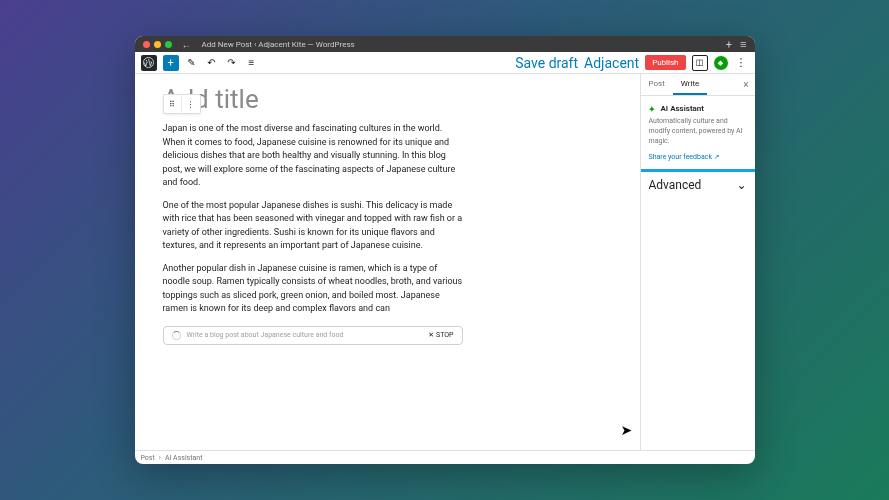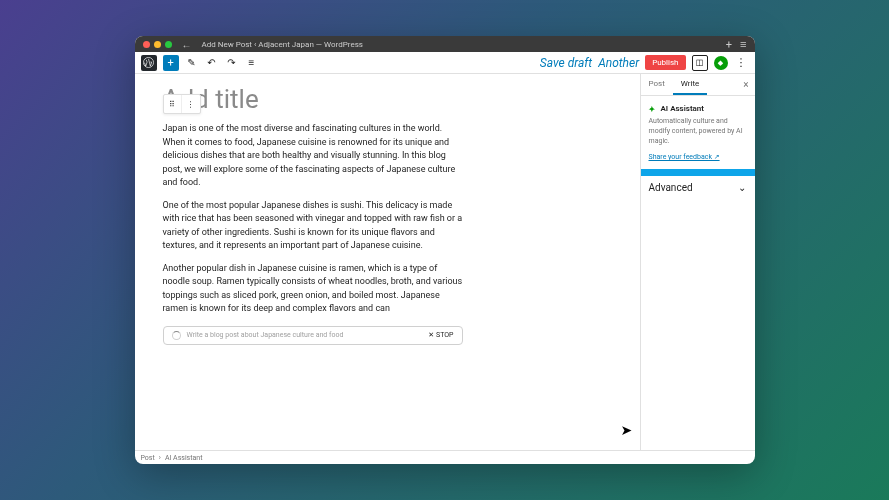--- a/index.html
+++ b/index.html
@@ -12,21 +12,21 @@
     .dot.yellow { background: #febc2e; }
     .dot.green { background: #28c840; }
     .back-arrow { color: #ccc; font-size: 10px; margin-left: 4px; cursor: pointer; }
     .title { color: #ccc; font-size: 8px; margin-left: 4px; }
     .titlebar-right { margin-left: auto; display: flex; gap: 8px; color: #ccc; font-size: 11px; }
     .toolbar { height: 22px; background: #fff; border-bottom: 1px solid #e0e0e0; display: flex; align-items: center; padding: 0 6px; gap: 6px; }
     .wp-logo { width: 16px; height: 16px; background: #23282d; border-radius: 2px; display: flex; align-items: center; justify-content: center; color: #fff; font-size: 10px; font-weight: bold; }
     .add-btn { width: 16px; height: 16px; background: #007cba; border-radius: 2px; color: #fff; display: flex; align-items: center; justify-content: center; font-size: 11px; cursor: pointer; }
     .tool-icon { width: 14px; height: 14px; color: #1e1e1e; display: flex; align-items: center; justify-content: center; font-size: 10px; cursor: pointer; }
     .toolbar-right { margin-left: auto; display: flex; align-items: center; gap: 6px; }
-    .btn-link { font-size: 12px; color: #007cba; cursor: pointer; font-style: italic; }
+    .btn-link { font-size: 14px; color: #007cba; cursor: pointer; }
     .btn-publish { background: #ef4444; color: #fff; font-size: 8px; padding: 3px 7px; border-radius: 2px; cursor: pointer; }
     .btn-icon { width: 16px; height: 16px; border: 1px solid #1e1e1e; border-radius: 2px; display: flex; align-items: center; justify-content: center; font-size: 8px; cursor: pointer; }
     .btn-jetpack { width: 14px; height: 14px; background: #069e08; border-radius: 50%; display: flex; align-items: center; justify-content: center; color: #fff; font-size: 7px; }
     .kebab { color: #1e1e1e; font-size: 11px; cursor: pointer; padding: 0 2px; }
     .body { flex: 1; display: flex; overflow: hidden; }
     .editor { flex: 1; padding: 12px 28px; overflow-y: auto; position: relative; }
     .title-area { position: relative; margin-bottom: 10px; }
     .title-placeholder { font-size: 26px; font-weight: 400; color: #8a8a8a; line-height: 1; }
     .block-toolbar { position: absolute; top: 8px; left: 0; display: flex; background: #fff; border: 1px solid #ddd; border-radius: 2px; box-shadow: 0 1px 3px rgba(0,0,0,0.08); }
     .block-tool { width: 18px; height: 18px; display: flex; align-items: center; justify-content: center; font-size: 8px; color: #1e1e1e; border-right: 1px solid #eee; cursor: pointer; }
@@ -39,58 +39,58 @@
     .sidebar { width: 115px; border-left: 1px solid #e0e0e0; display: flex; flex-direction: column; font-size: 8px; }
     .tabs { display: flex; border-bottom: 1px solid #e0e0e0; position: relative; }
     .tab { padding: 5px 8px; color: #757575; cursor: pointer; }
     .tab.active { color: #1e1e1e; border-bottom: 2px solid #007cba; }
     .tab-close { margin-left: auto; padding: 5px 6px; color: #757575; cursor: pointer; font-size: 10px; }
     .panel { padding: 8px; }
     .panel-header { display: flex; align-items: center; gap: 4px; font-size: 8px; font-weight: 600; color: #1e1e1e; margin-bottom: 4px; }
     .ai-icon { width: 8px; height: 8px; color: #069e08; }
     .panel-desc { font-size: 7px; color: #757575; line-height: 1.4; margin-bottom: 6px; }
     .panel-note { font-size: 7px; color: #757575; line-height: 1.4; margin-bottom: 6px; }
-    .feedback-link { font-size: 7px; color: #007cba; text-decoration: underline; cursor: pointer; }
-    .adv-row { display: flex; justify-content: space-between; align-items: center; padding: 6px 8px; border-top: 7px solid #0ea5e9; color: #1e1e1e; cursor: pointer; font-size: 10px; }
+    .feedback-link { font-size: 7px; color: #007cba; cursor: pointer; }
+    .adv-row { display: flex; justify-content: space-between; align-items: center; padding: 6px 8px; border-top: 3px solid #0ea5e9; color: #1e1e1e; cursor: pointer; font-size: 12px; }
     .footer { height: 14px; border-top: 1px solid #e0e0e0; display: flex; align-items: center; padding: 0 6px; font-size: 7px; color: #757575; gap: 4px; }
     .cursor { position: absolute; left: 486px; top: 386px; font-size: 14px; color: #000; pointer-events: none; }
   </style>
 </head>
 <body>
 
 <div class="window">
   <div class="titlebar">
     <div class="traffic">
       <div class="dot red"></div>
       <div class="dot yellow"></div>
       <div class="dot green"></div>
     </div>
     <span class="back-arrow">←</span>
-    <span class="title">Add New Post ‹ Adjacent Japan — WordPress</span>
+    <span class="title">Add New Post ‹ Adjacent Kite — WordPress</span>
     <div class="titlebar-right">
       <span>+</span>
       <span>≡</span>
     </div>
   </div>
 
   <div class="toolbar">
     <div class="wp-logo">
       <svg width="11" height="11" viewBox="0 0 24 24" fill="white">
           <circle cx="12" cy="12" r="11" fill="none" stroke="white" stroke-width="1.5"></circle>
           <path d="M3 12l3 8 3-9-2-5M12 4l4 16 3-9h-3" stroke="white" stroke-width="1.5" fill="none"></path>
         </svg>
     </div>
     <div class="add-btn">+</div>
     <div class="tool-icon">✎</div>
     <div class="tool-icon">↶</div>
     <div class="tool-icon">↷</div>
     <div class="tool-icon">≡</div>
     <div class="toolbar-right">
       <span class="btn-link">Save draft</span>
-      <span class="btn-link">Another</span>
+      <span class="btn-link">Adjacent</span>
       <span class="btn-publish">Publish</span>
       <span class="btn-icon">◫</span>
       <span class="btn-jetpack">◆</span>
       <span class="kebab">⋮</span>
     </div>
   </div>
 
   <div class="body">
     <div class="editor">
       <div class="title-area">

